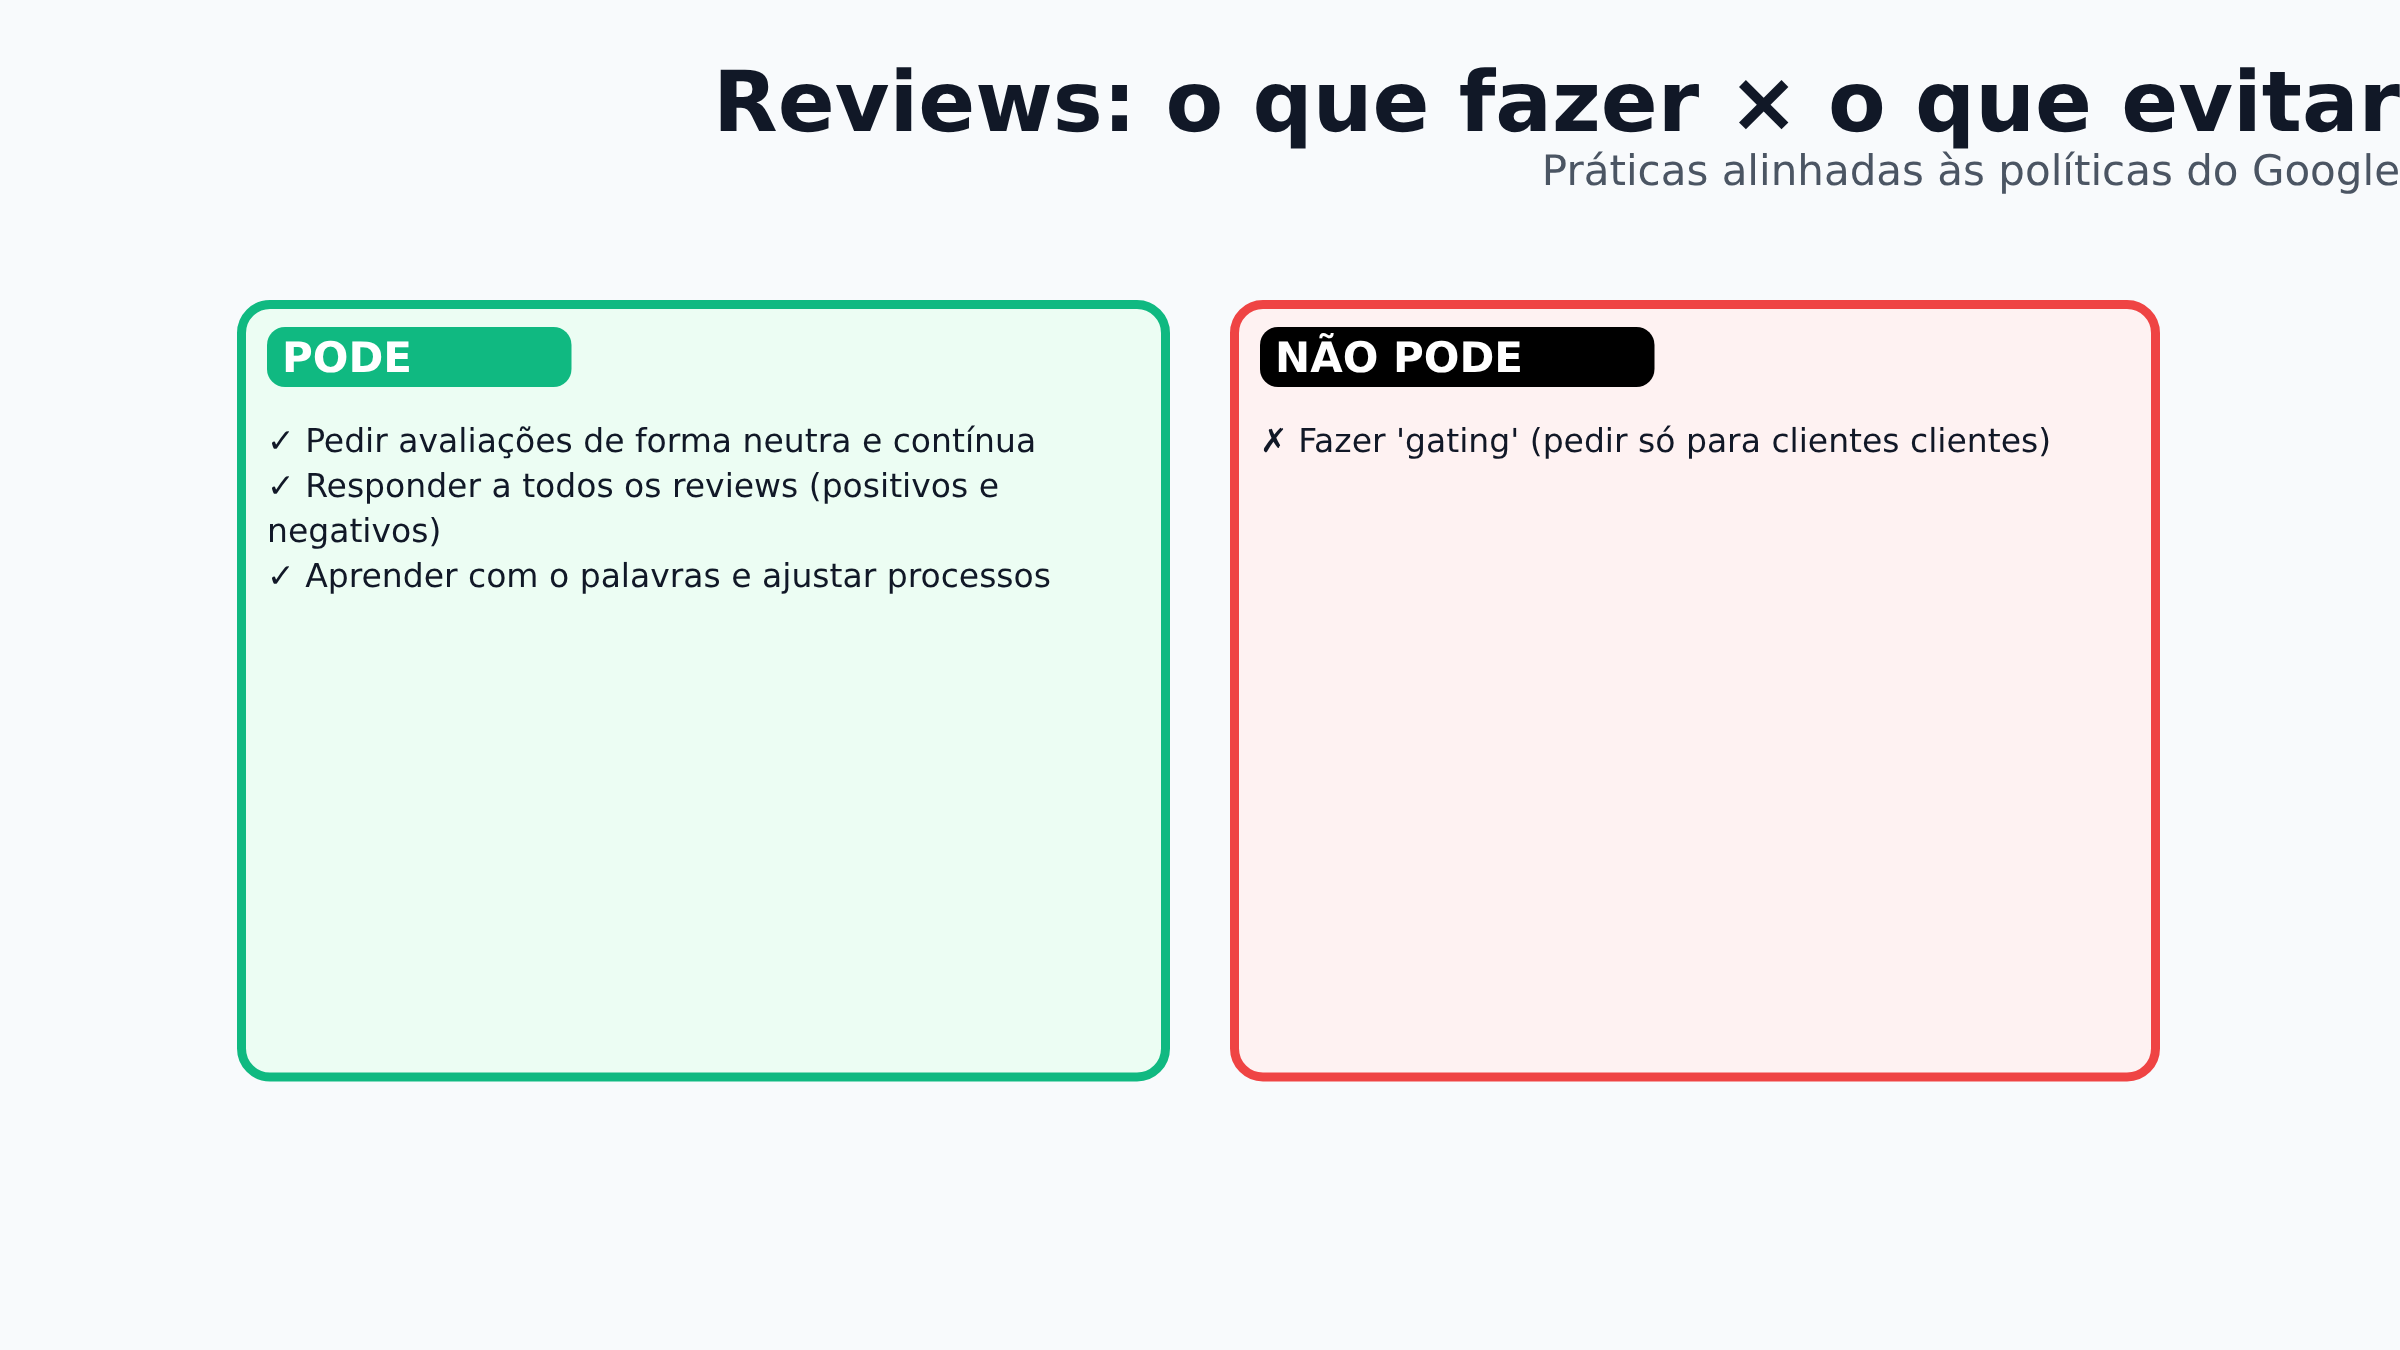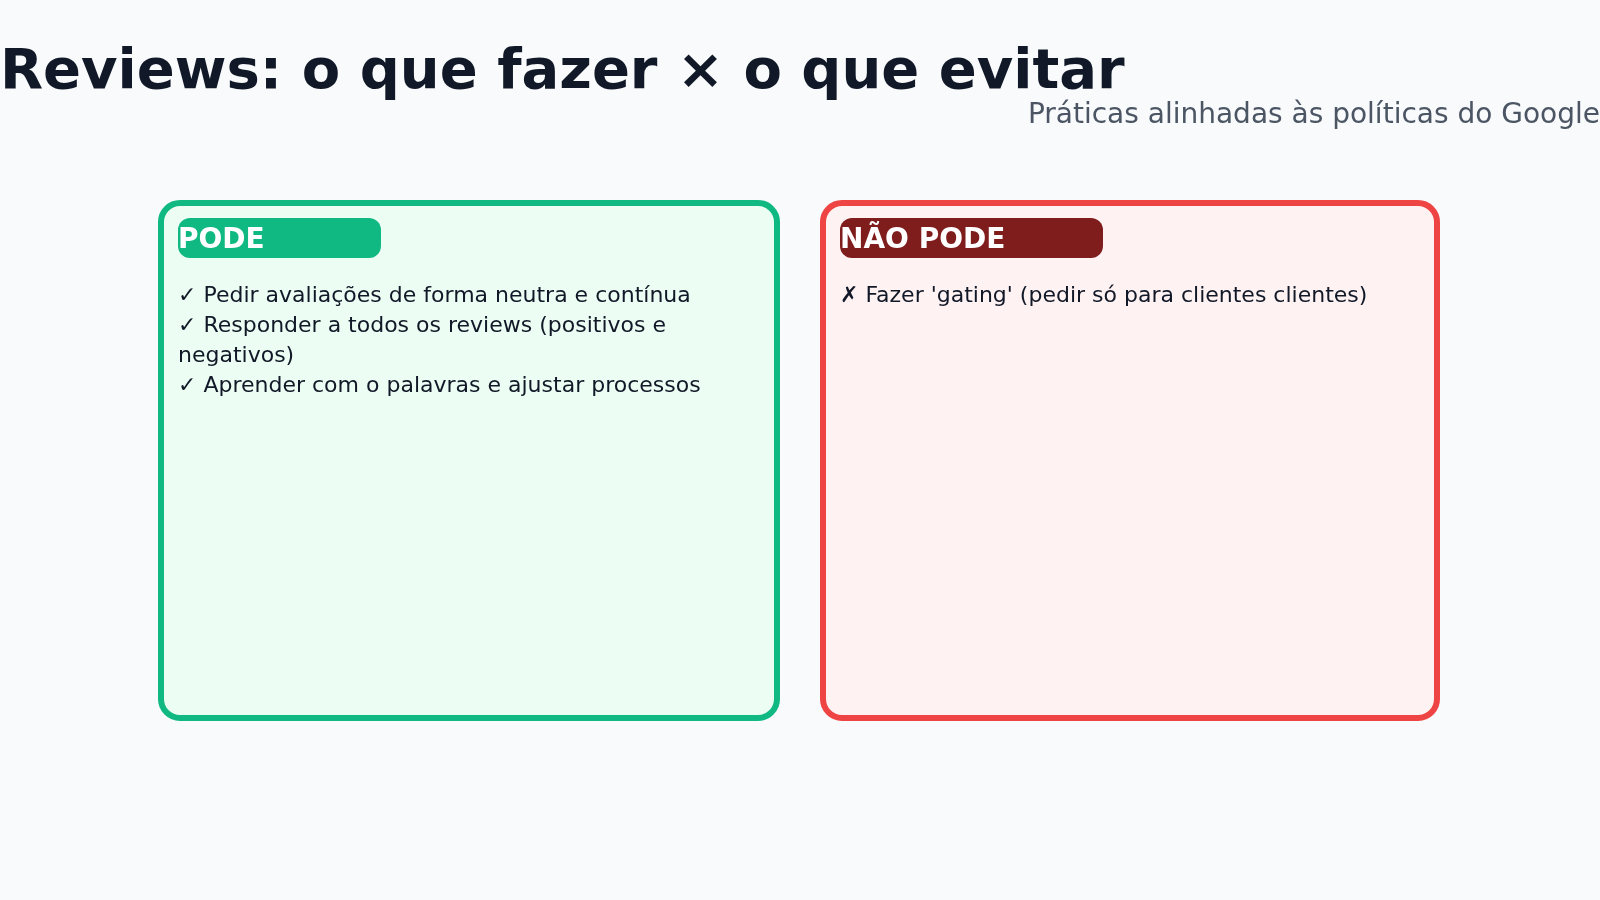--- a/index.html
+++ b/index.html
@@ -12,21 +12,21 @@
       background: #f8fafc;
       position: relative;
       overflow: hidden;
       font-family: "DejaVu Sans", sans-serif;
     }
     .title {
       position: absolute;
       left: 0;
       width: 1600px;
       top: 36px;
-      text-align: left;
+      text-align: right;
       font-size: 56px;
       font-weight: bold;
       color: #111827;
       line-height: 66px;
       letter-spacing: 0px;
     }
     .subtitle {
       position: absolute;
       left: 0;
       width: 1600px;
@@ -57,32 +57,33 @@
       border-color: #ef4444;
       background: #fef2f2;
     }
     .pill {
       position: absolute;
       top: 12px;
       left: 14px;
       height: 40px;
       border-radius: 12px;
       box-sizing: border-box;
+      padding-left: 10px;
       color: #ffffff;
       font-size: 28px;
       font-weight: bold;
       line-height: 42px;
     }
     .card.pode .pill {
       width: 203px;
       background: #10b981;
     }
     .card.naopode .pill {
       width: 263px;
-      background: #7f1d1d;
+      background: #000000;
     }
     .items {
       position: absolute;
       top: 74px;
       left: 14px;
       right: 10px;
       margin: 0;
       padding: 0;
       list-style: none;
       font-size: 22px;

